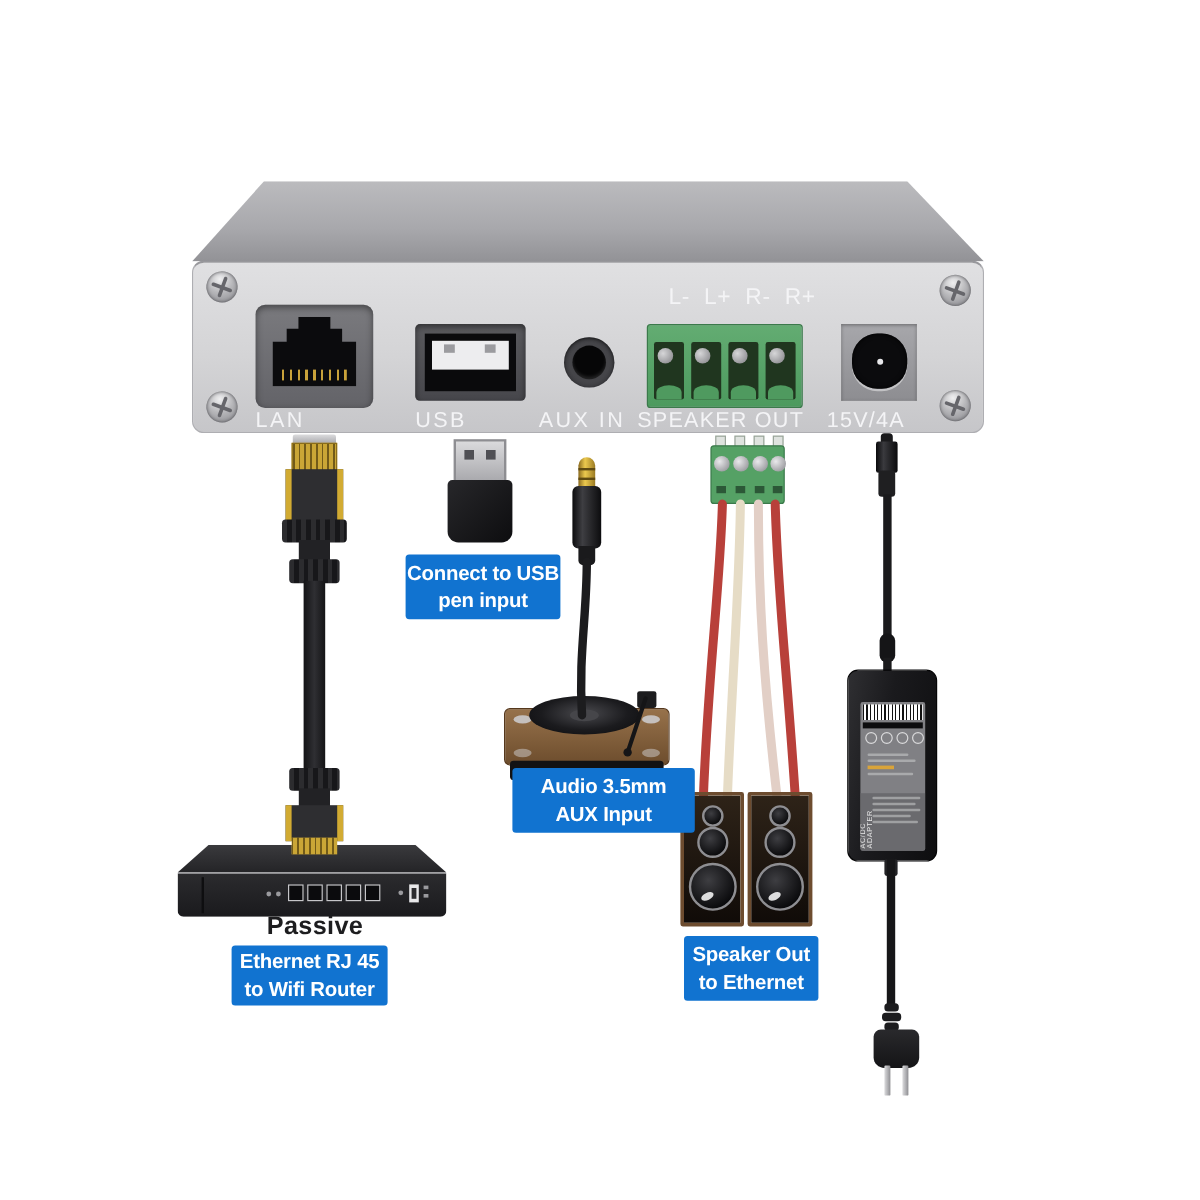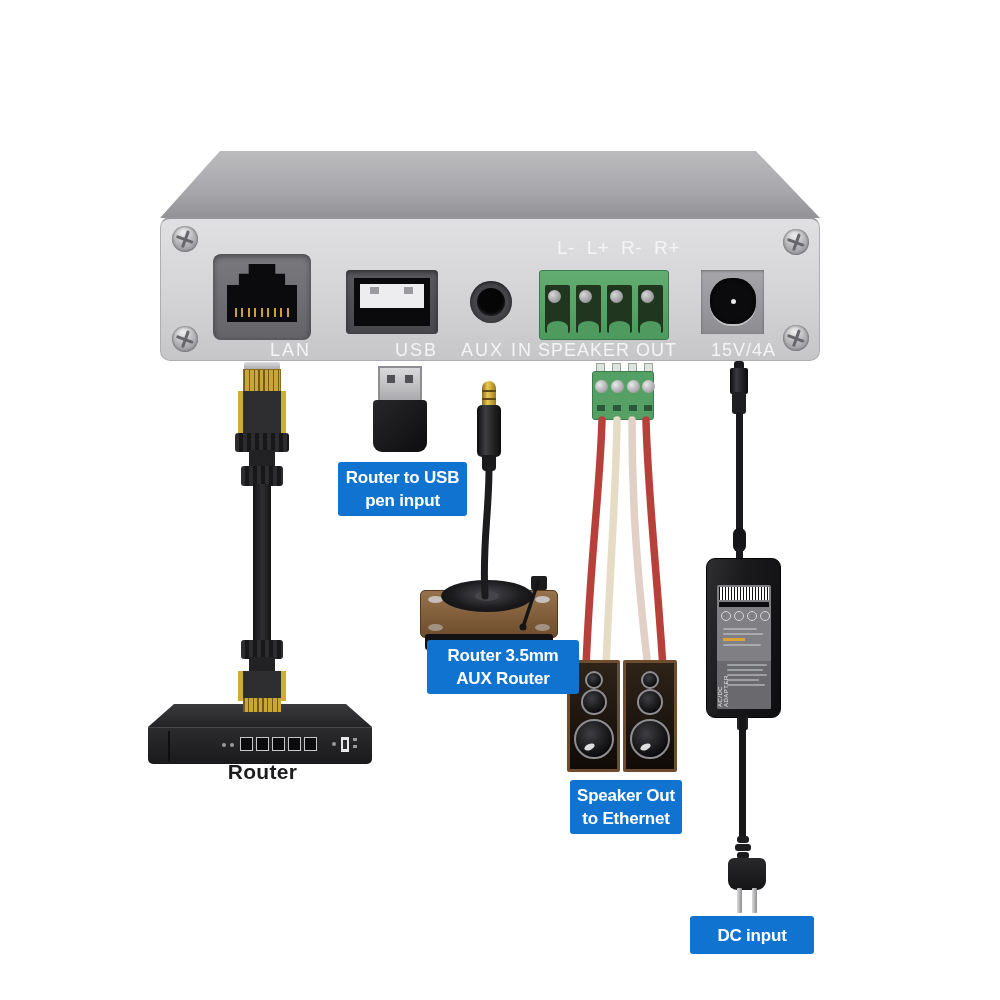--- a/index.html
+++ b/index.html
@@ -22,21 +22,21 @@
          clip-path:polygon(60px 2px,596px 2px,660px 69px,0px 69px);
          background:linear-gradient(180deg,#bcbcbf 0%,#a8a8ac 60%,#929296 100%);}
   .panel{position:absolute;left:0;top:68px;width:660px;height:144px;border-radius:10px;
          background:linear-gradient(180deg,#e0e0e2 0%,#d4d4d6 55%,#c6c6c9 100%);
          border:1px solid #aeaeb2;box-sizing:border-box;border-top:2px solid #97979b;}
   .screw{position:absolute;width:26px;height:26px;border-radius:50%;transform:rotate(20deg);
          background:radial-gradient(circle at 35% 30%,#efeff0 0%,#b7b7ba 45%,#85858a 100%);
          box-shadow:inset 0 0 3px #4c4c50;}
   .screw::before{content:"";position:absolute;left:4px;right:4px;top:11.5px;height:3px;background:#66666b;border-radius:2px;}
   .screw::after{content:"";position:absolute;top:4px;bottom:4px;left:11.5px;width:3px;background:#66666b;border-radius:2px;}
-  .portlabel{position:absolute;top:121px;color:#f4f4f6;font-size:18px;letter-spacing:2px;text-align:right;}
+  .portlabel{position:absolute;top:121px;color:#f4f4f6;font-size:18px;letter-spacing:2px;text-align:left;}
   .pins-label{position:absolute;left:396px;top:18px;width:138px;text-align:left;color:#f4f4f6;
               font-size:19px;letter-spacing:.5px;word-spacing:6px;}
   
   .lan{position:absolute;left:52px;top:35px;width:98px;height:86px;border-radius:8px;
        background:linear-gradient(180deg,#7a7a7e,#636368);box-shadow:inset 0 2px 6px rgba(0,0,0,.45);}
   .rj45{position:absolute;left:14px;top:10px;width:70px;height:58px;background:#0b0b0d;
         clip-path:polygon(0 36%,17% 36%,17% 17%,31% 17%,31% 0,69% 0,69% 17%,83% 17%,83% 36%,100% 36%,100% 100%,0 100%);}
   .rj45pins{position:absolute;left:22px;top:54px;width:54px;height:9px;
         background:repeating-linear-gradient(90deg,#c9a23a 0 2px,transparent 2px 6.5px);}
   
@@ -285,35 +285,36 @@
       </div>
   </div>
   <div class="spk" style="left:623px;top:660px;width:54px;z-index:2;">
     <div class="drv" style="width:14px;height:14px;top:8px;"></div>
     <div class="drv" style="width:22px;height:22px;top:26px;"></div>
     <div class="drv" style="width:36px;height:36px;top:56px;">
         <div class="cone-hi"></div>
       </div>
   </div>
 
-  <div class="caption" style="left:185px;top:760px;width:155px;z-index:4;">Router</div>
-
+  <div class="caption" style="left:185px;top:760px;width:155px;z-index:4;">Passive</div>
+
+  <div class="callout" style="left:193px;top:788px;width:130px;height:50px;z-index:4;">
+    <span>Ethernet RJ 45</span>
+    <span>to Wifi Router</span>
+  </div>
 
   <div class="callout" style="left:338px;top:462px;width:129px;height:54px;z-index:4;">
-    <span>Router to USB</span>
+    <span>Connect to USB</span>
     <span>pen input</span>
   </div>
 
   <div class="callout" style="left:427px;top:640px;width:152px;height:54px;z-index:4;">
-    <span>Router 3.5mm</span>
-    <span>AUX Router</span>
+    <span>Audio 3.5mm</span>
+    <span>AUX Input</span>
   </div>
 
   <div class="callout" style="left:570px;top:780px;width:112px;height:54px;z-index:4;">
     <span>Speaker Out</span>
     <span>to Ethernet</span>
   </div>
 
-  <div class="callout" style="left:690px;top:916px;width:124px;height:38px;z-index:4;">
-    <span>DC input</span>
-  </div>
 
 </div>
 
 </body></html>

